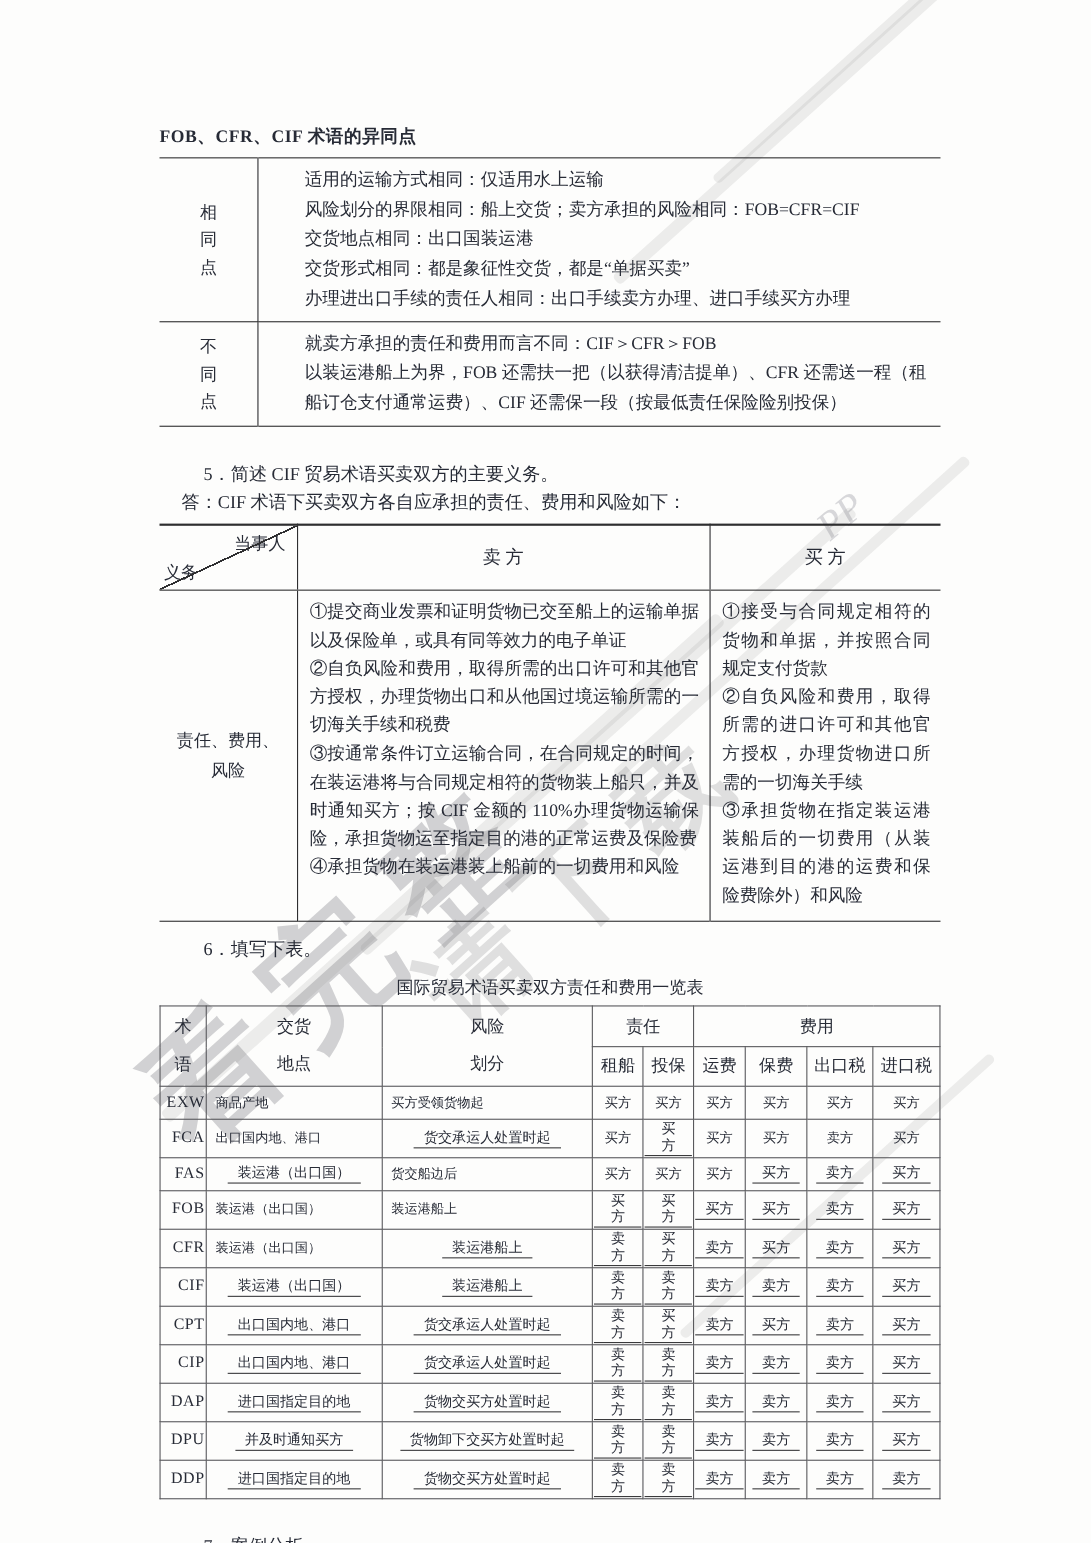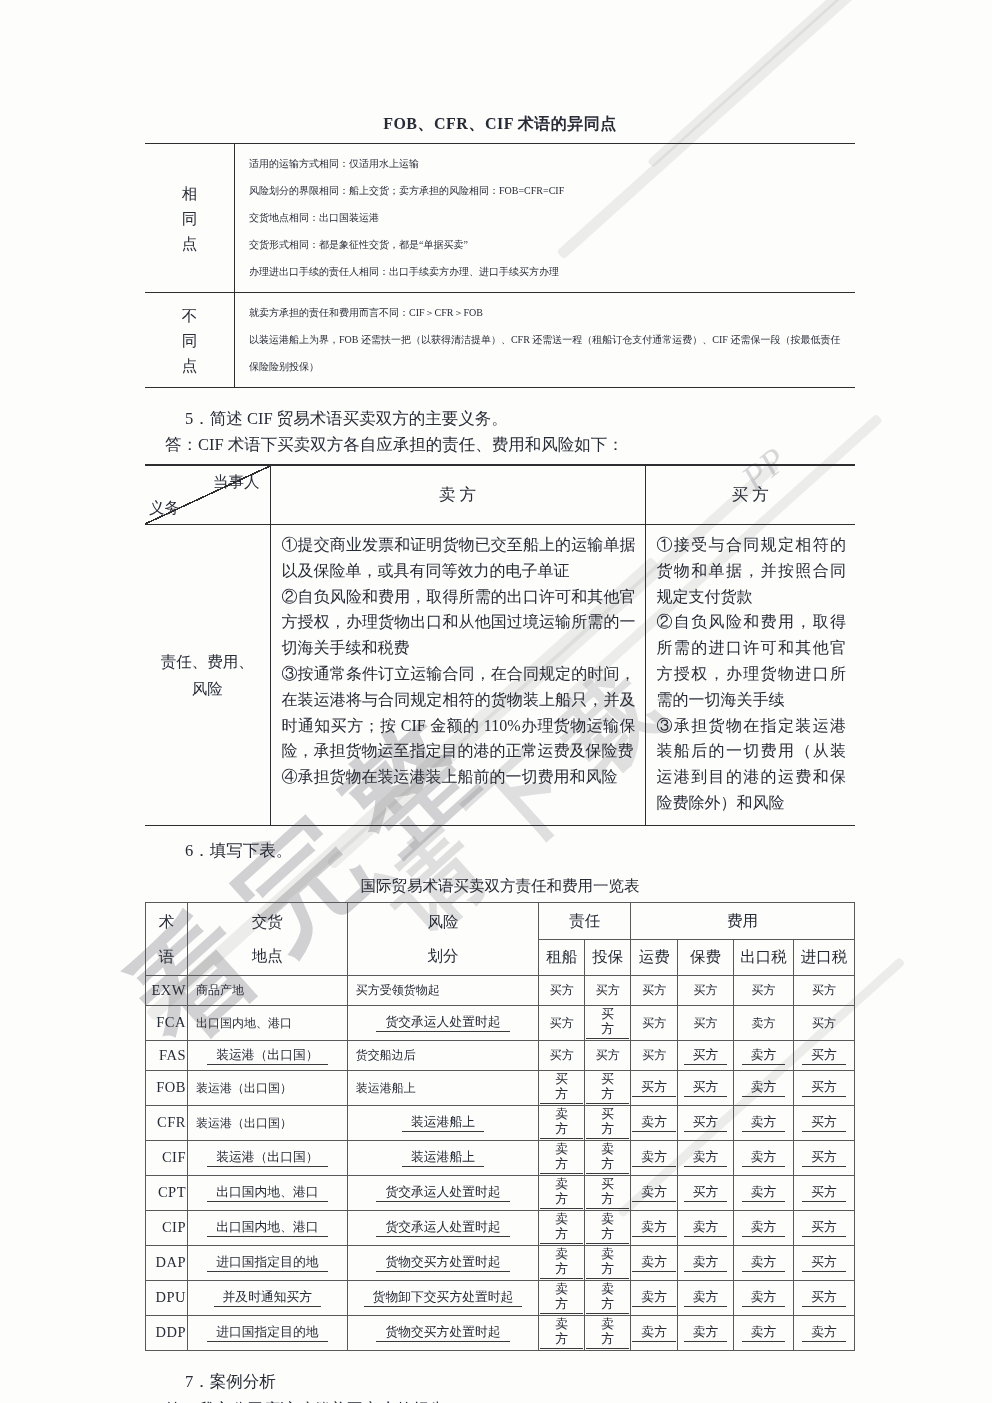--- a/index.html
+++ b/index.html
@@ -12,33 +12,33 @@
   .wm-text{position:absolute;font-weight:bold;color:rgba(110,110,115,0.30);
            transform:rotate(-42deg);transform-origin:left center;white-space:nowrap;}
   .wm1{left:150px;top:940px;font-size:118px;letter-spacing:26px;}
   .wm2{left:400px;top:850px;font-size:96px;letter-spacing:22px;color:rgba(120,120,125,0.22);}
   .wm-pp{position:absolute;left:742px;top:448px;font-size:36px;font-style:italic;
          color:rgba(120,120,130,0.28);transform:rotate(-40deg);}
   .stripe{position:absolute;background:rgba(150,150,152,0.16);transform:rotate(-42deg);
           transform-origin:left center;border-radius:4px;}
 
   
-  .doc-title{margin:114px 0 8px 0;text-align:center;font-size:16px;font-weight:bold;letter-spacing:.5px;}
-  .q{margin:20px 0 0 40px;font-size:16.5px;}
+  .doc-title{margin:114px 0 8px 0;text-align:left;font-size:16px;font-weight:bold;letter-spacing:.5px;}
+  .q{margin:32px 0 0 40px;font-size:16.5px;}
   .a{margin:4px 0 0 20px;font-size:16.5px;}
   .q6{margin-top:14px;}
 
   
   table{border-collapse:collapse;}
   .t1{width:710px;border-top:1.8px solid #2e2e30;border-bottom:1.8px solid #2e2e30;}
   .t1 tr.first td{border-bottom:1.5px solid #2e2e30;}
   .t1 td.t1-label{width:87px;border-right:1.5px solid #2e2e30;text-align:center;vertical-align:middle;}
   .vlabel{width:1.15em;margin:0 auto;word-break:break-all;font-size:15.5px;line-height:25px;}
   .t1 td.t1-content{padding:6px 6px 7px 14px;vertical-align:middle;}
-  .t1-line{font-size:10px;line-height:27px;}
+  .t1-line{font-size:16px;line-height:27px;margin-left:28px;}
 
   
   .t2{width:710px;margin-top:8px;border-top:2.4px solid #2e2e30;border-bottom:1.8px solid #2e2e30;table-layout:fixed;}
   .t2 thead td{border-bottom:1.5px solid #2e2e30;height:56px;text-align:center;vertical-align:middle;font-size:16.5px;}
   .t2 td.vsep{border-left:1.5px solid #2e2e30;}
   .t2 .corner{position:relative;}
   .t2 .corner:after{content:"";position:absolute;inset:0;
       background:linear-gradient(to bottom right,transparent calc(50% - 0.8px),#2e2e30 calc(50% - 0.8px),#2e2e30 calc(50% + 0.8px),transparent calc(50% + 0.8px));}
   .t2 .corner .c-top{position:absolute;top:6px;right:10px;font-size:15.5px;}
   .t2 .corner .c-bot{position:absolute;bottom:5px;left:4px;font-size:15.5px;}

